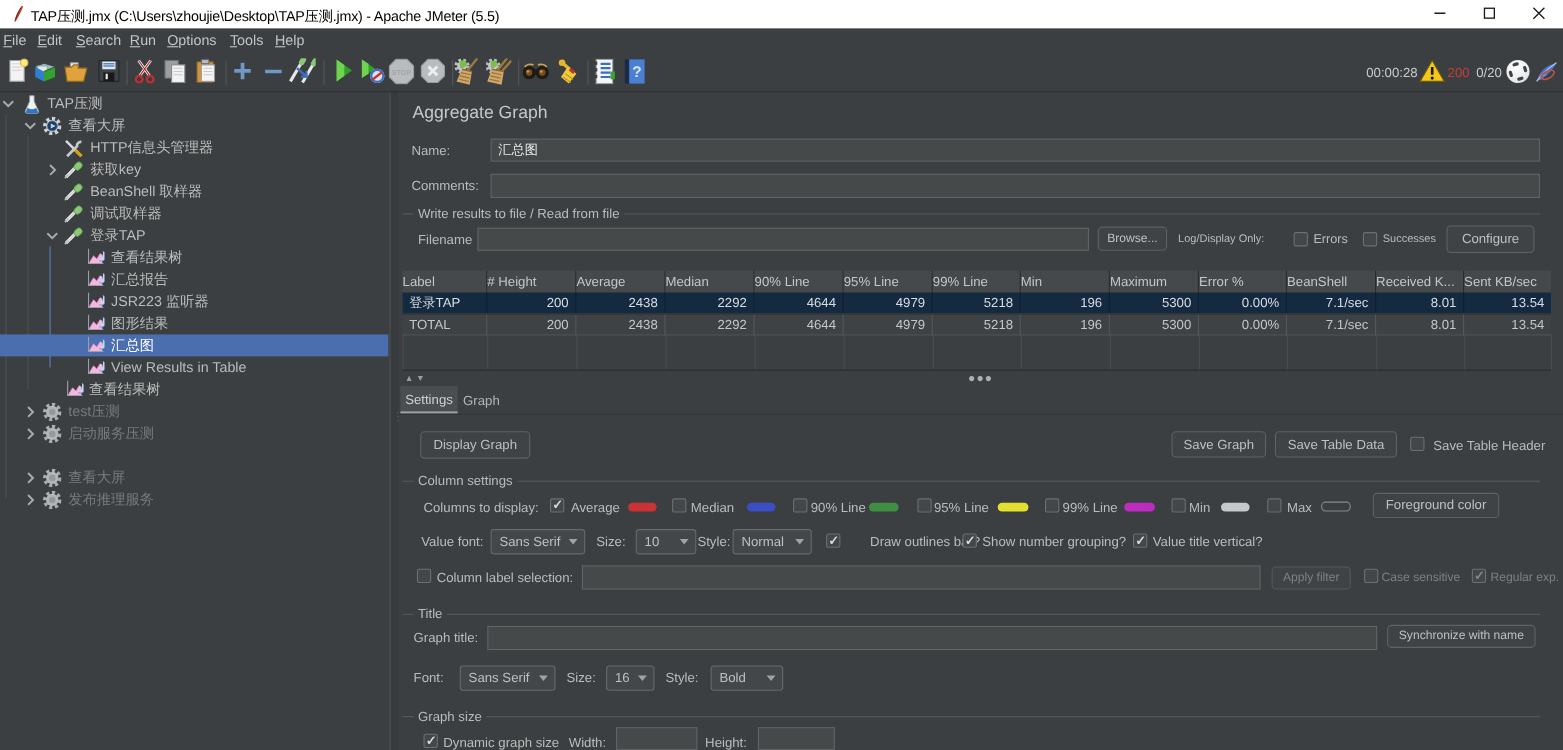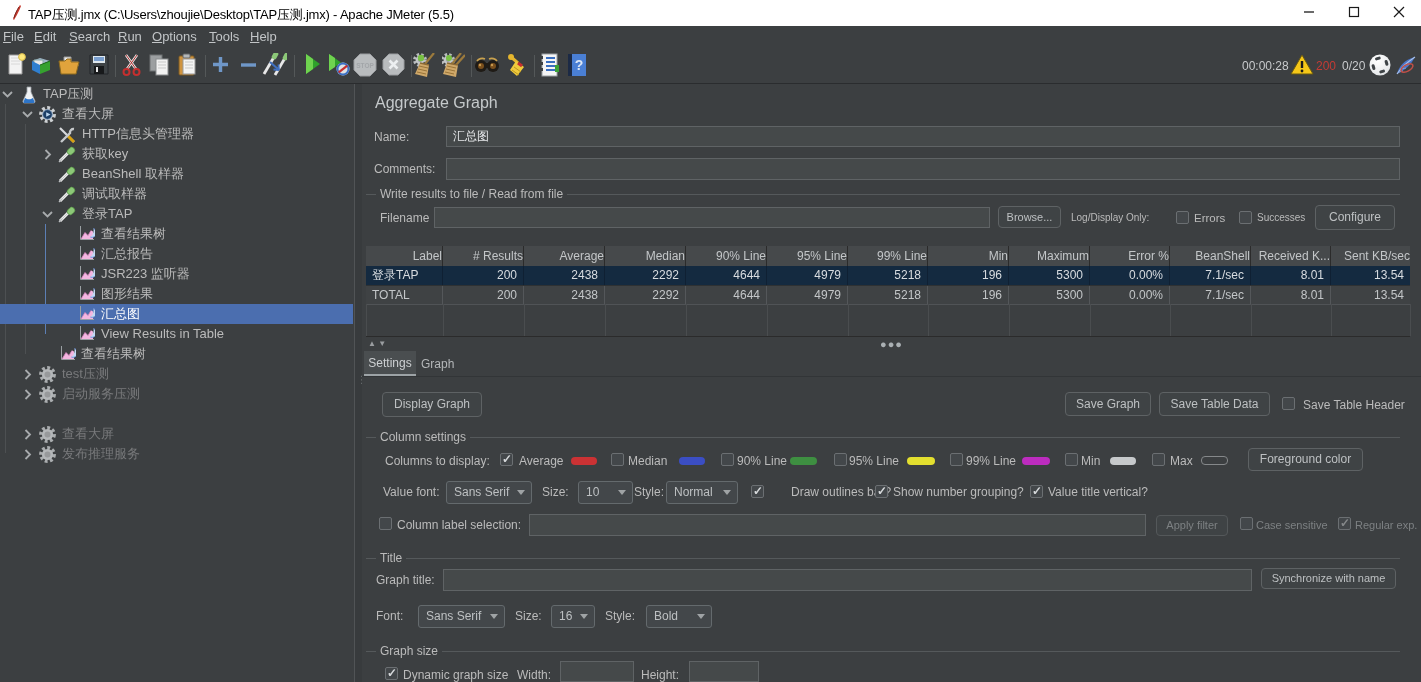--- a/index.html
+++ b/index.html
@@ -36,21 +36,21 @@
 .cb{position:absolute;width:13px;height:13px;background:#43474a;border:1px solid #6b6f72;border-radius:2px}
 .cb.ck:after{content:"\2713";position:absolute;left:1px;top:-2px;color:#d6d9db;font-size:12px;font-weight:bold}
 .cb.dimck:after{content:"\2713";position:absolute;left:1px;top:-2px;color:#85888a;font-size:12px;font-weight:bold}
 .gline{position:absolute;height:1px;background:#55595b}
 .glegend{position:absolute;background:#3c3f41;padding:0 4px;white-space:nowrap}
 .combo{position:absolute;background:#43474a;border:1px solid #646a6d;border-radius:3px;color:#bdc0c2;font-size:12px}
 .combo .ar{position:absolute;right:6px;top:8px;width:0;height:0;border-left:4px solid transparent;border-right:4px solid transparent;border-top:5px solid #9fa3a5}
 .combo .tx{position:absolute;left:7px;top:3px}
 .swatch{position:absolute;height:8px;border-radius:4px}
 
-.hcell{height:20px;line-height:20px;text-align:right;background:#46494b;border-right:1px solid #2b2b2b;color:#c3c6c8;float:left}
+.hcell{height:20px;line-height:20px;text-align:left;background:#46494b;border-right:1px solid #2b2b2b;color:#c3c6c8;float:left}
 .dcell{height:19px;line-height:19px;text-align:right;padding-right:6px;float:left}
 .lcell{text-align:left;padding-left:6px;padding-right:0}
 </style>
 </head>
 <body>
 
 <div id="titlebar">
   <svg class="abs" style="left:9px;top:4px" width="16" height="18" viewBox="0 0 16 18">
       <path d="M11 1 C9 4 6 9 4 15 L5 16 C8 11 11 5 12 2 Z" fill="#c63c30"></path>
       <path d="M10 3 C8 6 6 10 5 14" stroke="#7a2620" stroke-width="1" fill="none"></path>
@@ -459,21 +459,21 @@
   <div class="btn" style="left:636px;top:122px;width:63px;height:22px;line-height:20px;font-size:11px">Browse...</div>
   <div class="glab" style="left:709px;top:128px;font-size:10px">Log/Display Only:</div>
   <div class="cb" style="left:814px;top:127px"></div>
   <div class="glab" style="left:832px;top:128px;font-size:11.5px">Errors</div>
   <div class="cb" style="left:877px;top:127px"></div>
   <div class="glab" style="left:895px;top:128px;font-size:10px">Successes</div>
   <div class="btn" style="left:953px;top:121px;width:80px;height:25px;line-height:23px">Configure</div>
 
   <div class="abs" style="left:4px;top:162px;width:1044px;height:20px">
     <div class="hcell" style="width:77px">Label</div>
-      <div class="hcell" style="width:81px"># Results</div>
+      <div class="hcell" style="width:81px"># Height</div>
       <div class="hcell" style="width:81px">Average</div>
       <div class="hcell" style="width:81px">Median</div>
       <div class="hcell" style="width:81px">90% Line</div>
       <div class="hcell" style="width:81px">95% Line</div>
       <div class="hcell" style="width:80px">99% Line</div>
       <div class="hcell" style="width:81px">Min</div>
       <div class="hcell" style="width:81px">Maximum</div>
       <div class="hcell" style="width:80px">Error %</div>
       <div class="hcell" style="width:81px">BeanShell</div>
       <div class="hcell" style="width:80px">Received K...</div>

